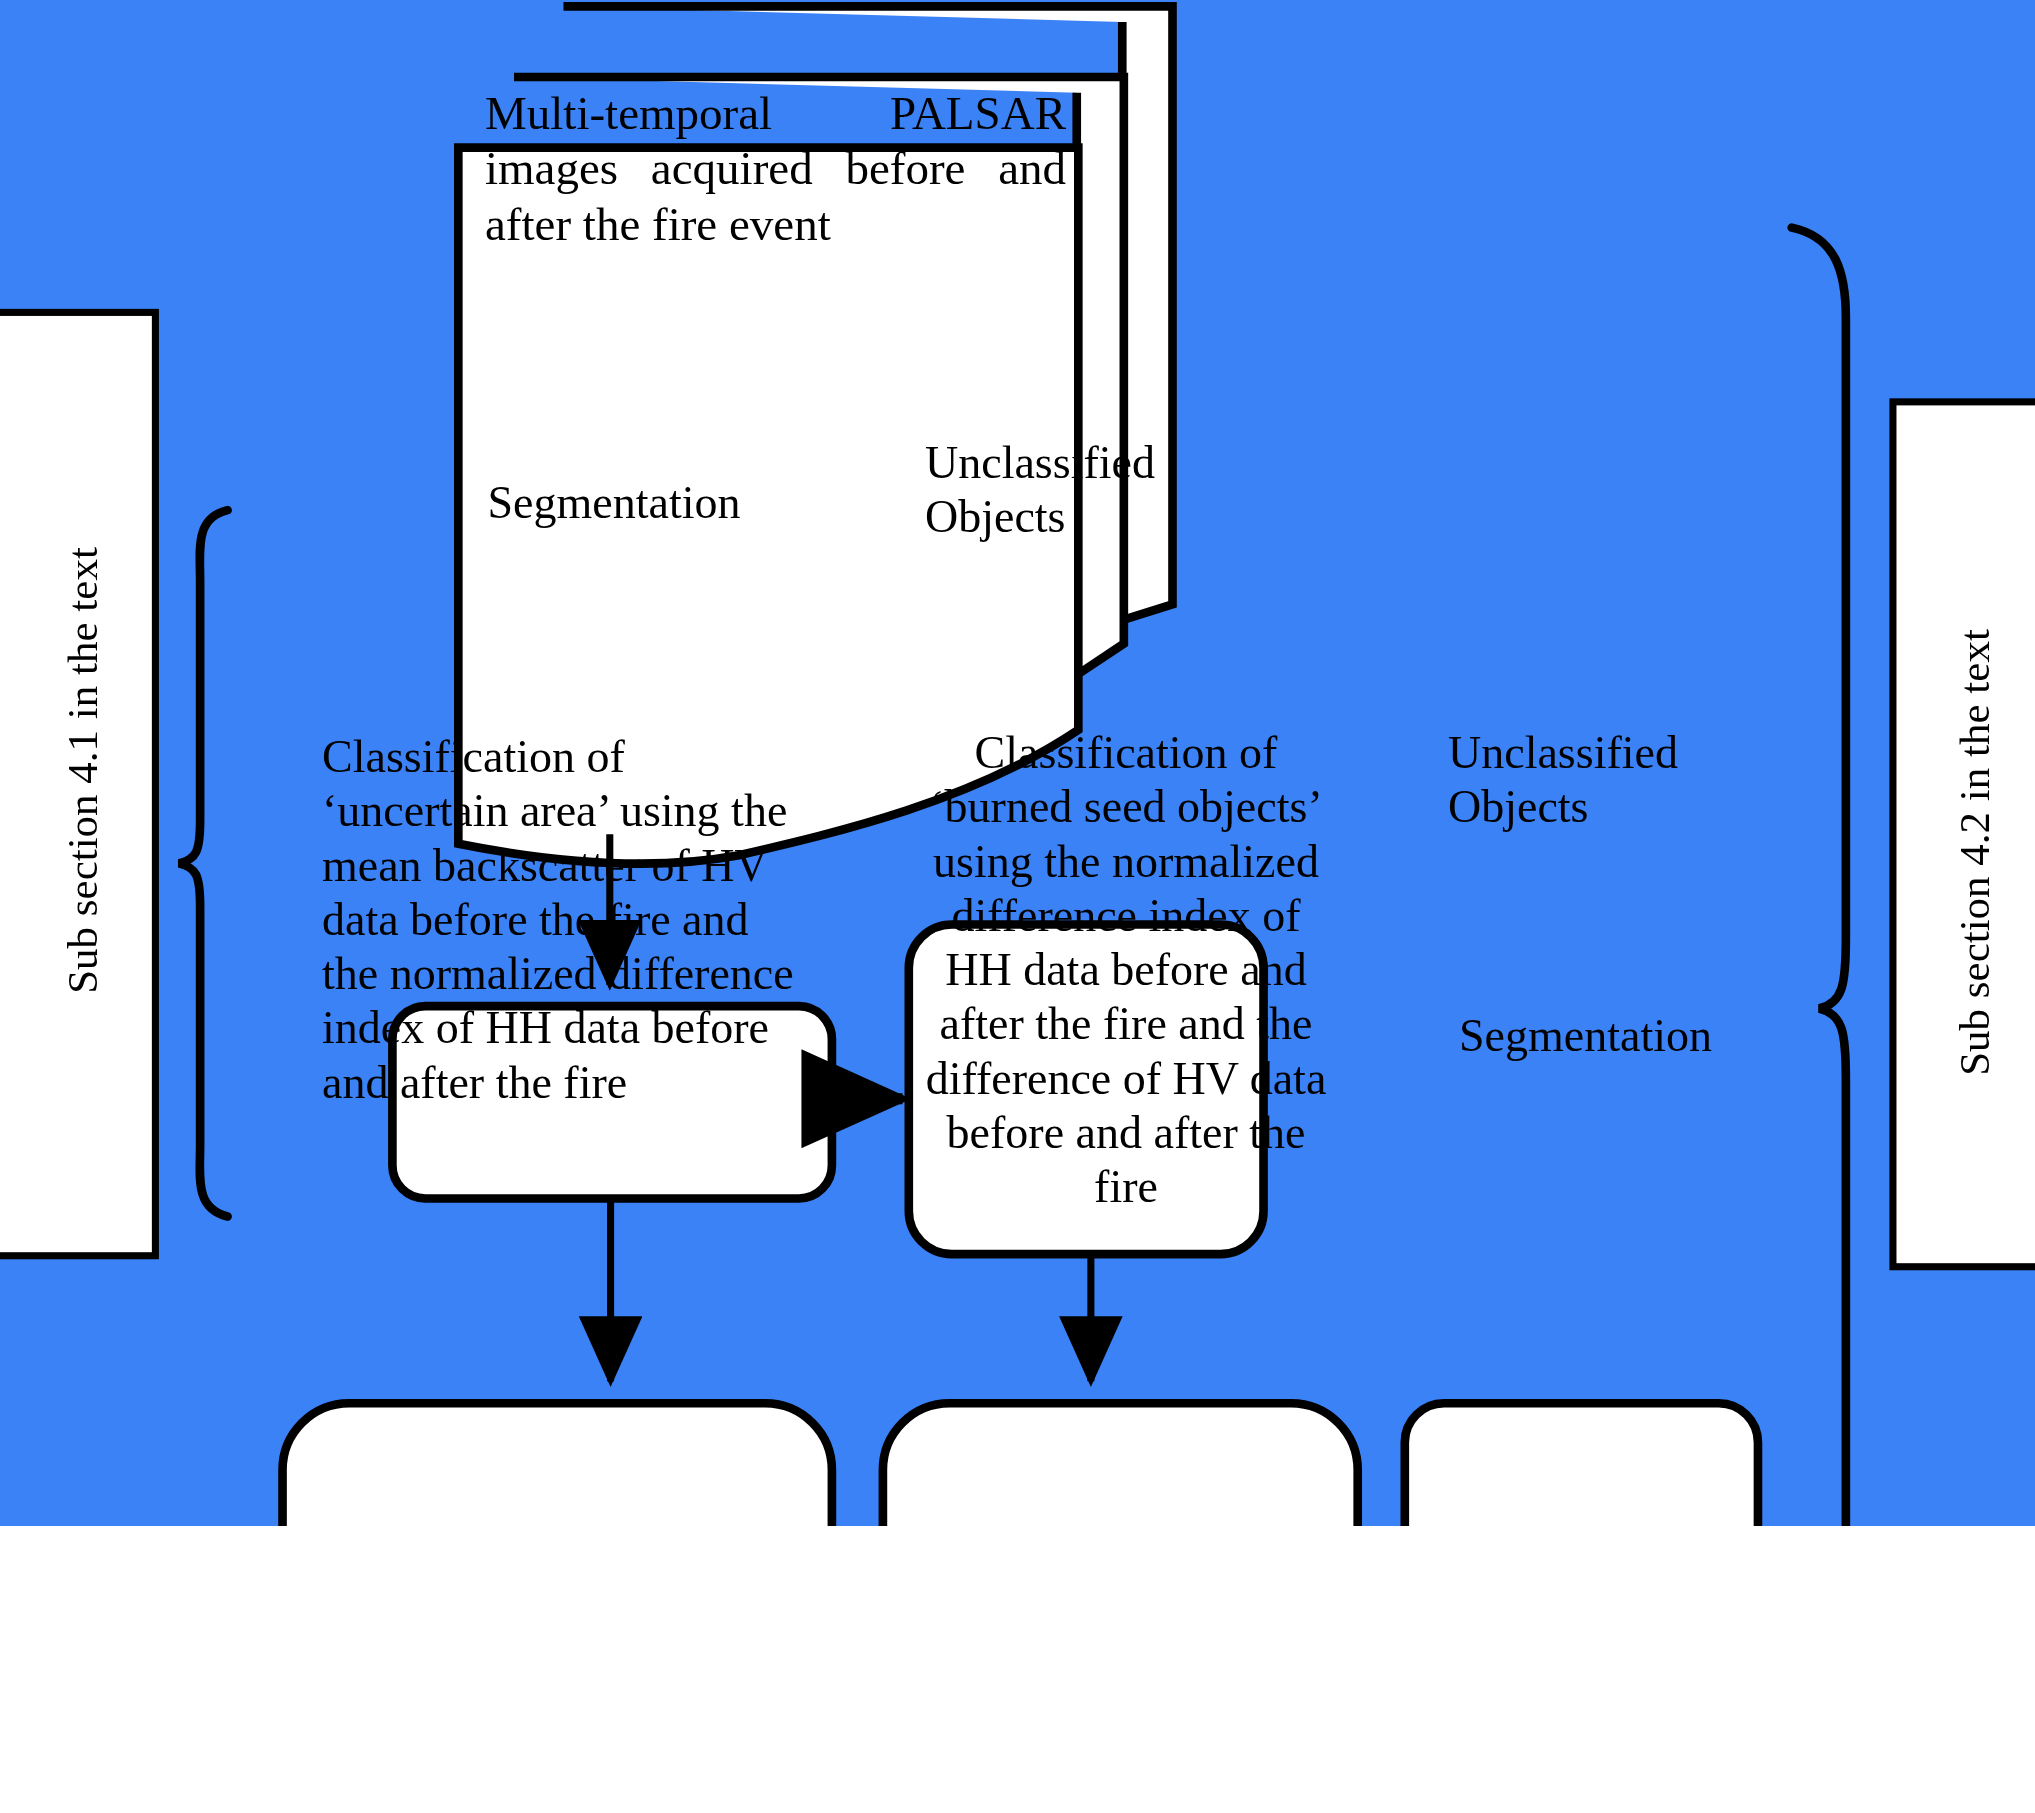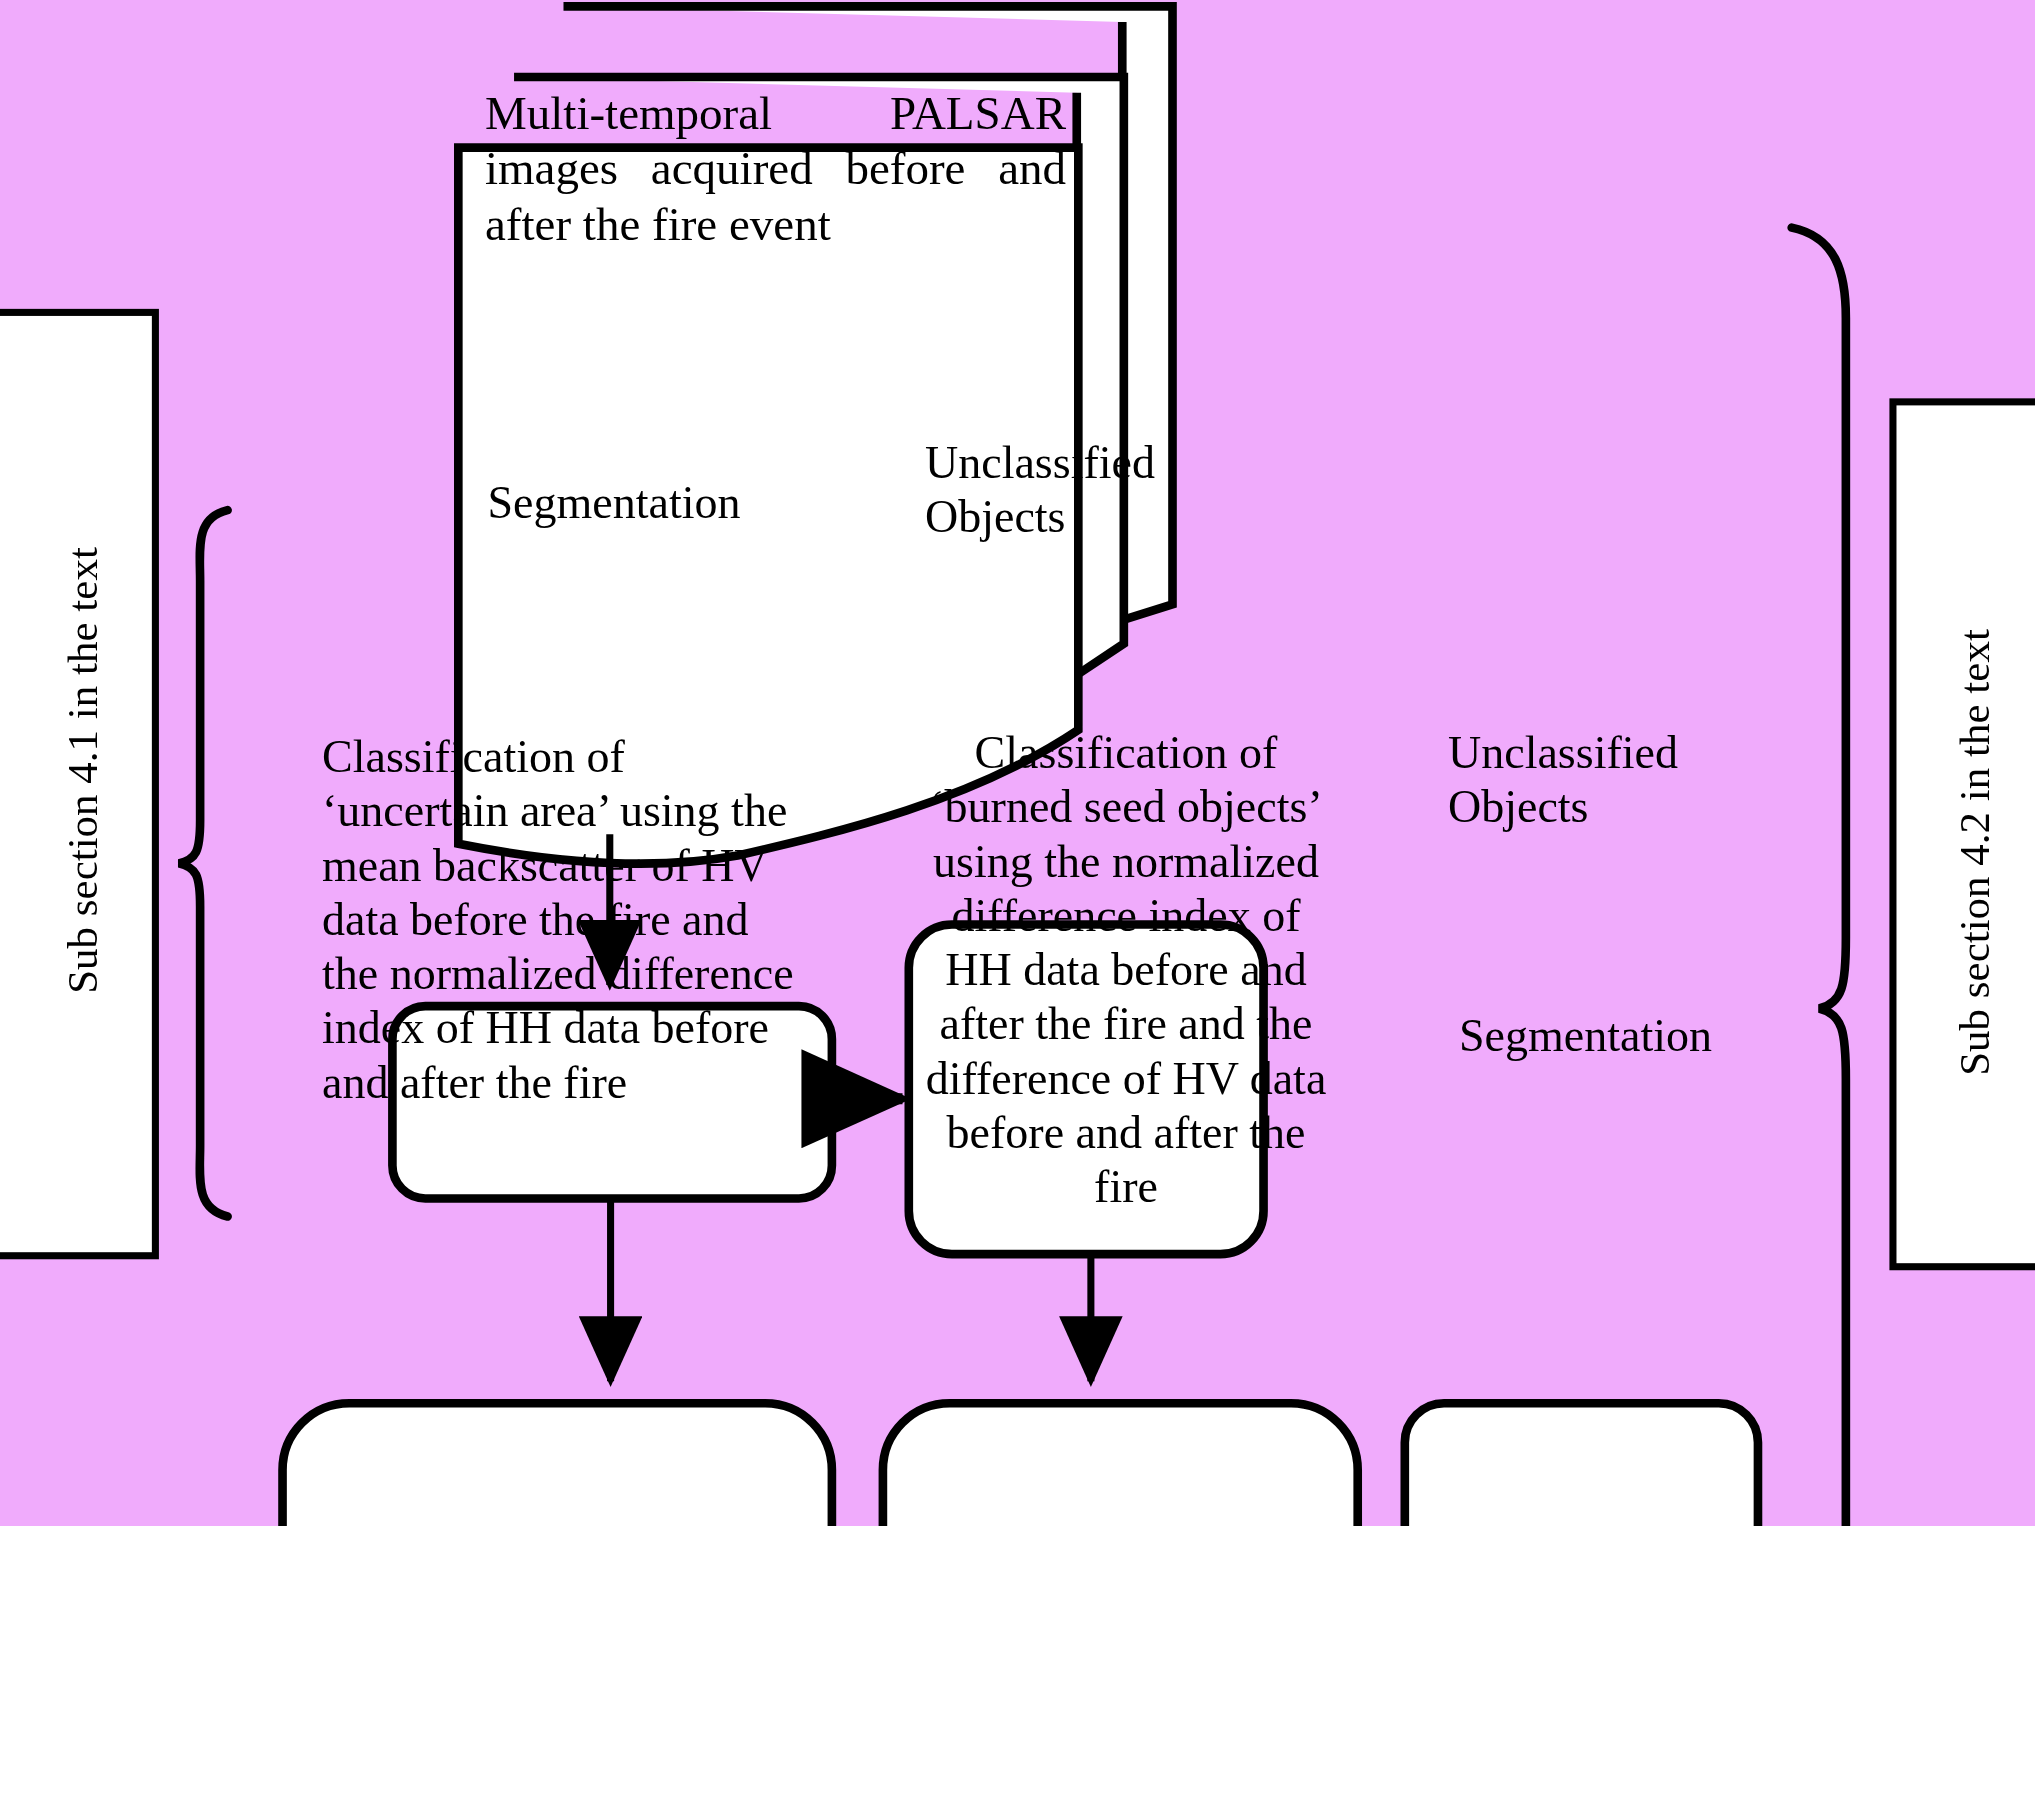--- a/index.html
+++ b/index.html
@@ -5,21 +5,21 @@
 <style>
   html, body {
     margin: 0;
     padding: 0;
     background: #ffffff;
   }
   #canvas {
     position: relative;
     width: 2035px;
     height: 1526px;
-    background: #f0abfc;
+    background: #3b82f6;
     font-family: "Liberation Serif", "DejaVu Serif", serif;
     color: #000000;
     overflow: hidden;
   }
   #flow-svg {
     position: absolute;
     left: 0;
     top: 0;
     width: 2035px;
     height: 1813px;

